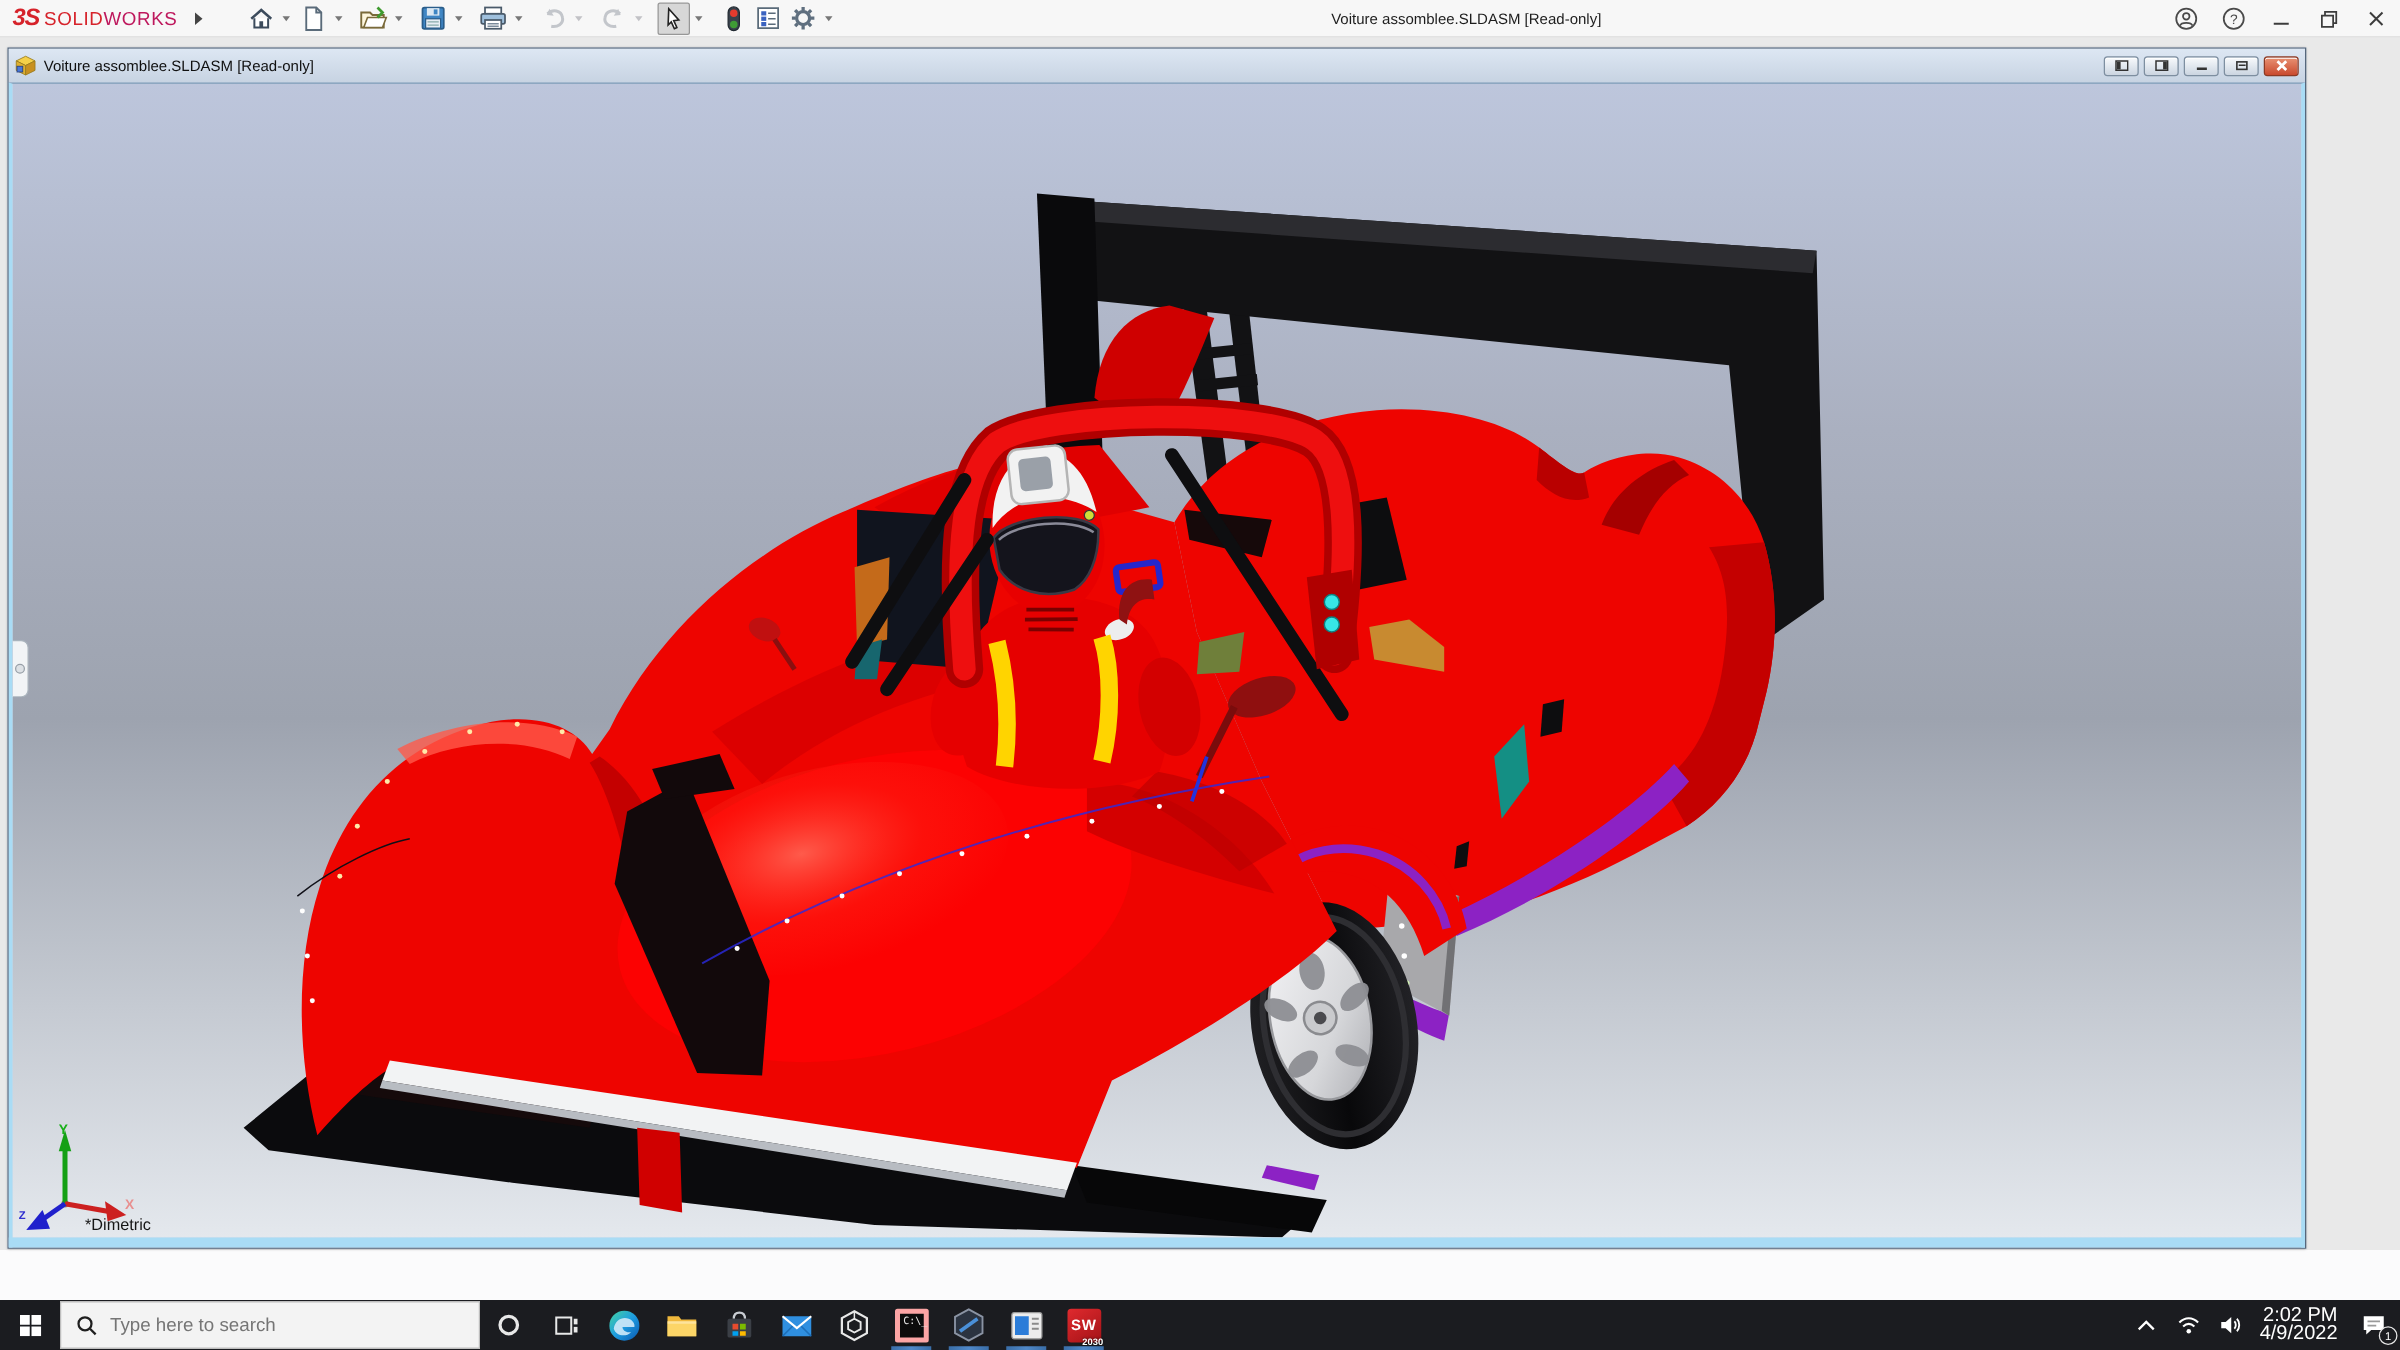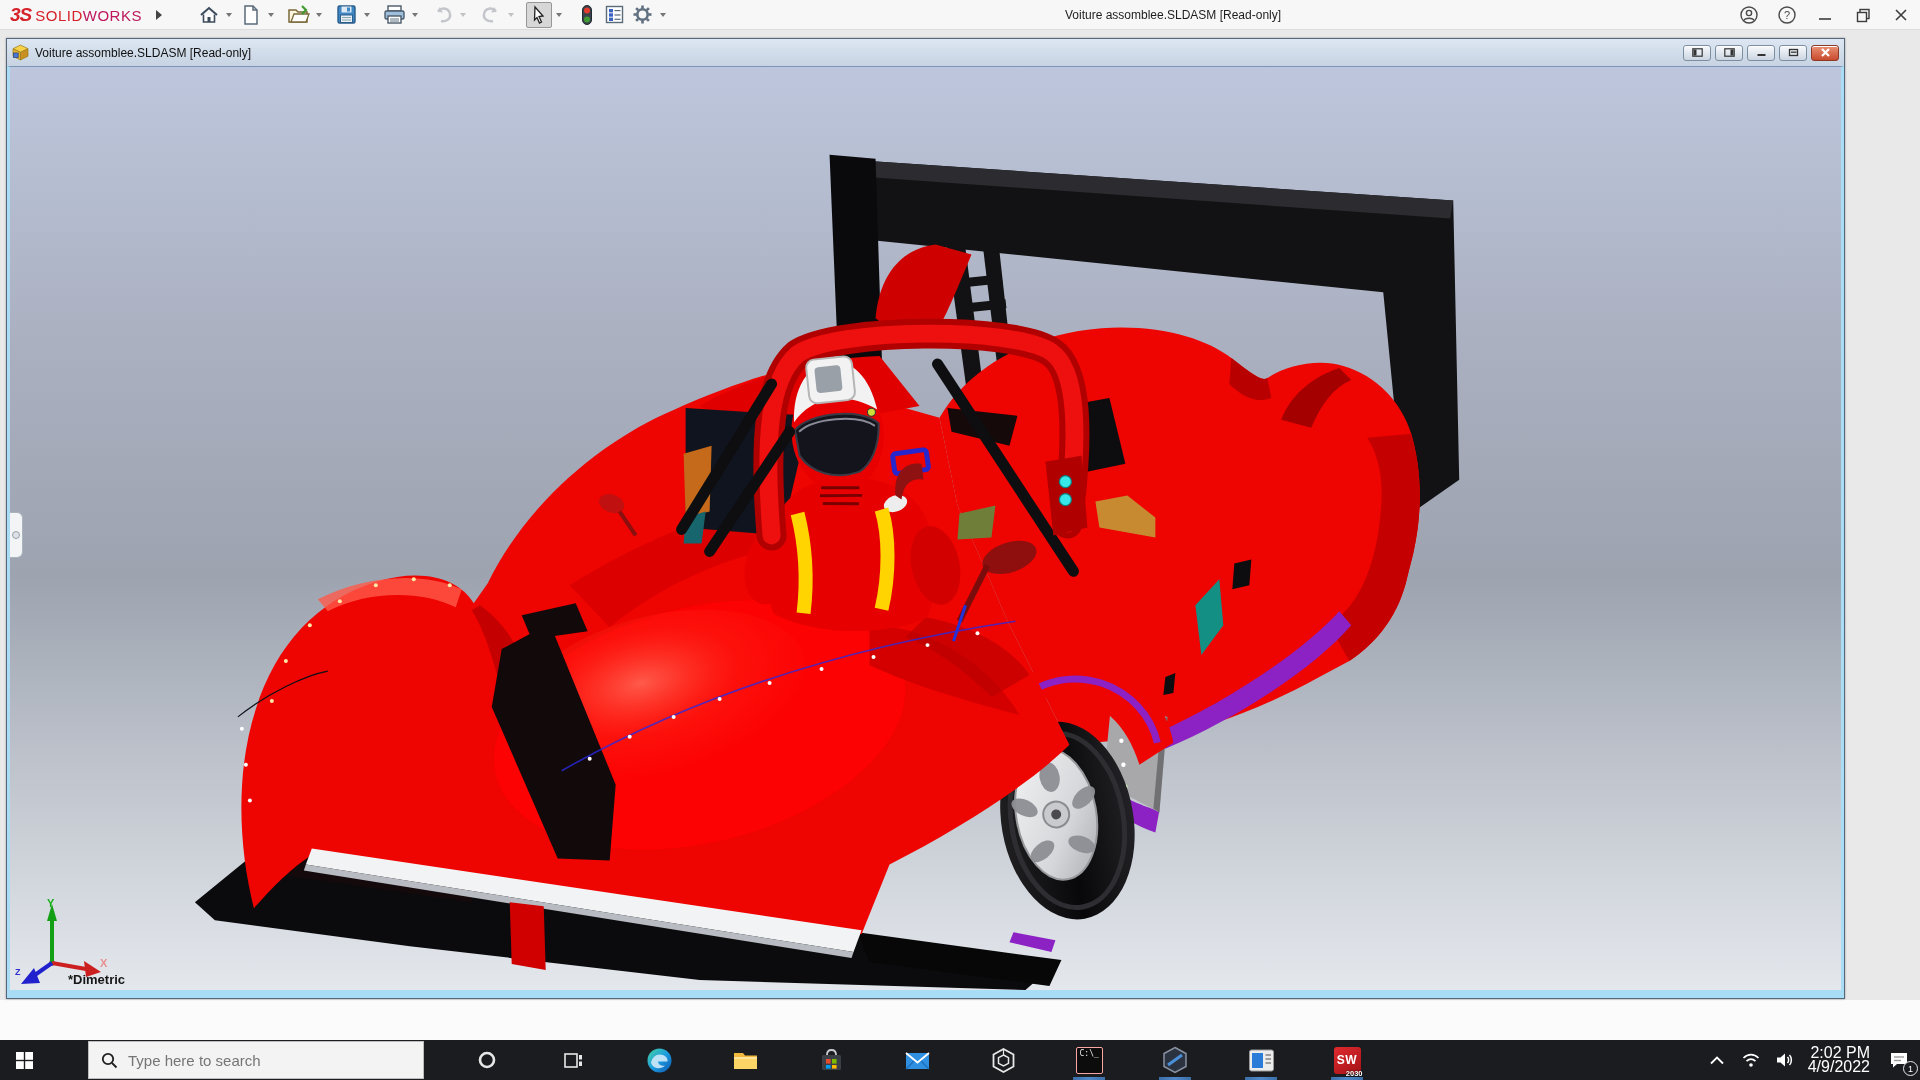--- a/index.html
+++ b/index.html
@@ -47,28 +47,28 @@
     border-top:1px solid #7a98b5;
     background:linear-gradient(180deg, var(--viewport-grad-top,#bdc6dc) 0%, #aab0c0 30%,
       var(--viewport-grad-mid,#9da3af) 55%, #c5cad2 80%, var(--viewport-grad-bottom,#e4e8ed) 100%);
     overflow:hidden; }
   .car-svg { position:absolute; left:0; top:0; width:100%; height:100%; }
   .splitter-tab { position:absolute; left:0; top:445px; width:13px; height:46px;
     background:#f2f4f6; border:1px solid #aab4bd; border-left:none; border-radius:0 6px 6px 0;
     display:flex; align-items:center; justify-content:center; }
   .splitter-tab i { width:8px;height:8px;border-radius:50%;border:1px solid #98a0a8;background:#dde1e5;display:block;}
   .triad { position:absolute; left:4px; bottom:0px; width:95px; height:95px; }
-  .view-label { position:absolute; left:58px; bottom:3px; font-size:13px; font-weight:bold; color:#161616; }
+  .view-label { position:absolute; left:58px; bottom:3px; font-size:13px; font-weight:normal; color:#161616; }
 
   
   .bottom-strip { position:absolute; left:0; top:1000px; width:1920px; height:40px; background:#fbfbfc; z-index:5; }
 
   
   .taskbar { position:absolute; left:0; top:1040px; width:1920px; height:40px;
-    background:var(--taskbar-bg,#1b1c20); display:flex; align-items:center; z-index:40; color:#fff;gap:40px; }
+    background:var(--taskbar-bg,#1b1c20); display:flex; align-items:center; z-index:40; color:#fff; }
   .tile { width:46px; height:40px; display:flex; align-items:center; justify-content:center; position:relative; flex:none; }
   .tile .openbar { position:absolute; left:7px; right:7px; bottom:0; height:3px;
     background:linear-gradient(90deg,#3a6ea8,var(--underline-blue,#4f88c9),#3a6ea8); }
   .start { width:48px; }
   .searchbox { width:336px; height:38px; background:var(--search-bg,#f3f3f3); border:1px solid #bdbdbd;
     display:flex; align-items:center; flex:none; }
   .searchbox input { border:none; outline:none; background:transparent; font-size:15px; color:#444;
     font-family:"Liberation Sans",sans-serif; width:260px; }
   .searchbox svg { margin:0 10px 0 12px; flex:none; }
   .tray { margin-left:auto; display:flex; align-items:center; height:40px; }
@@ -586,21 +586,21 @@
       </svg>
   </div>
   <div class="tile" title="3D Viewer">
     <svg width="27" height="27" viewBox="0 0 27 27">
         <polygon points="13.5,2 23.5,7.5 23.5,19.5 13.5,25 3.5,19.5 3.5,7.5" fill="none" stroke="#e8e8e8" stroke-width="1.8"></polygon>
         <polygon points="13.5,8 18.5,10.7 18.5,16.3 13.5,19 8.5,16.3 8.5,10.7" fill="none" stroke="#e8e8e8" stroke-width="1.5"></polygon>
         <line x1="13.5" y1="8" x2="13.5" y2="2" stroke="#e8e8e8" stroke-width="1.2"></line>
       </svg>
   </div>
   <div class="tile" title="Command Prompt">
-    <div style="position:relative;width:27px;height:27px;background:#0c0c0c;border:1px solid #fca5a5;border-radius:2px;">
+    <div style="position:relative;width:27px;height:27px;background:#0c0c0c;border:4px solid #fca5a5;border-radius:2px;">
       <span class="cmd-glyph">C:\_</span>
     </div>
     <div class="openbar"></div>
   </div>
   <div class="tile" title="eDrawings">
     <svg width="28" height="28" viewBox="0 0 28 28">
         <polygon points="14,1.5 25,7.5 25,20.5 14,26.5 3,20.5 3,7.5" fill="#2b3340" stroke="#8a93a3" stroke-width="1.5"></polygon>
         <line x1="7" y1="19" x2="21" y2="9" stroke="#4a90d9" stroke-width="3"></line>
       </svg>
     <div class="openbar"></div>

